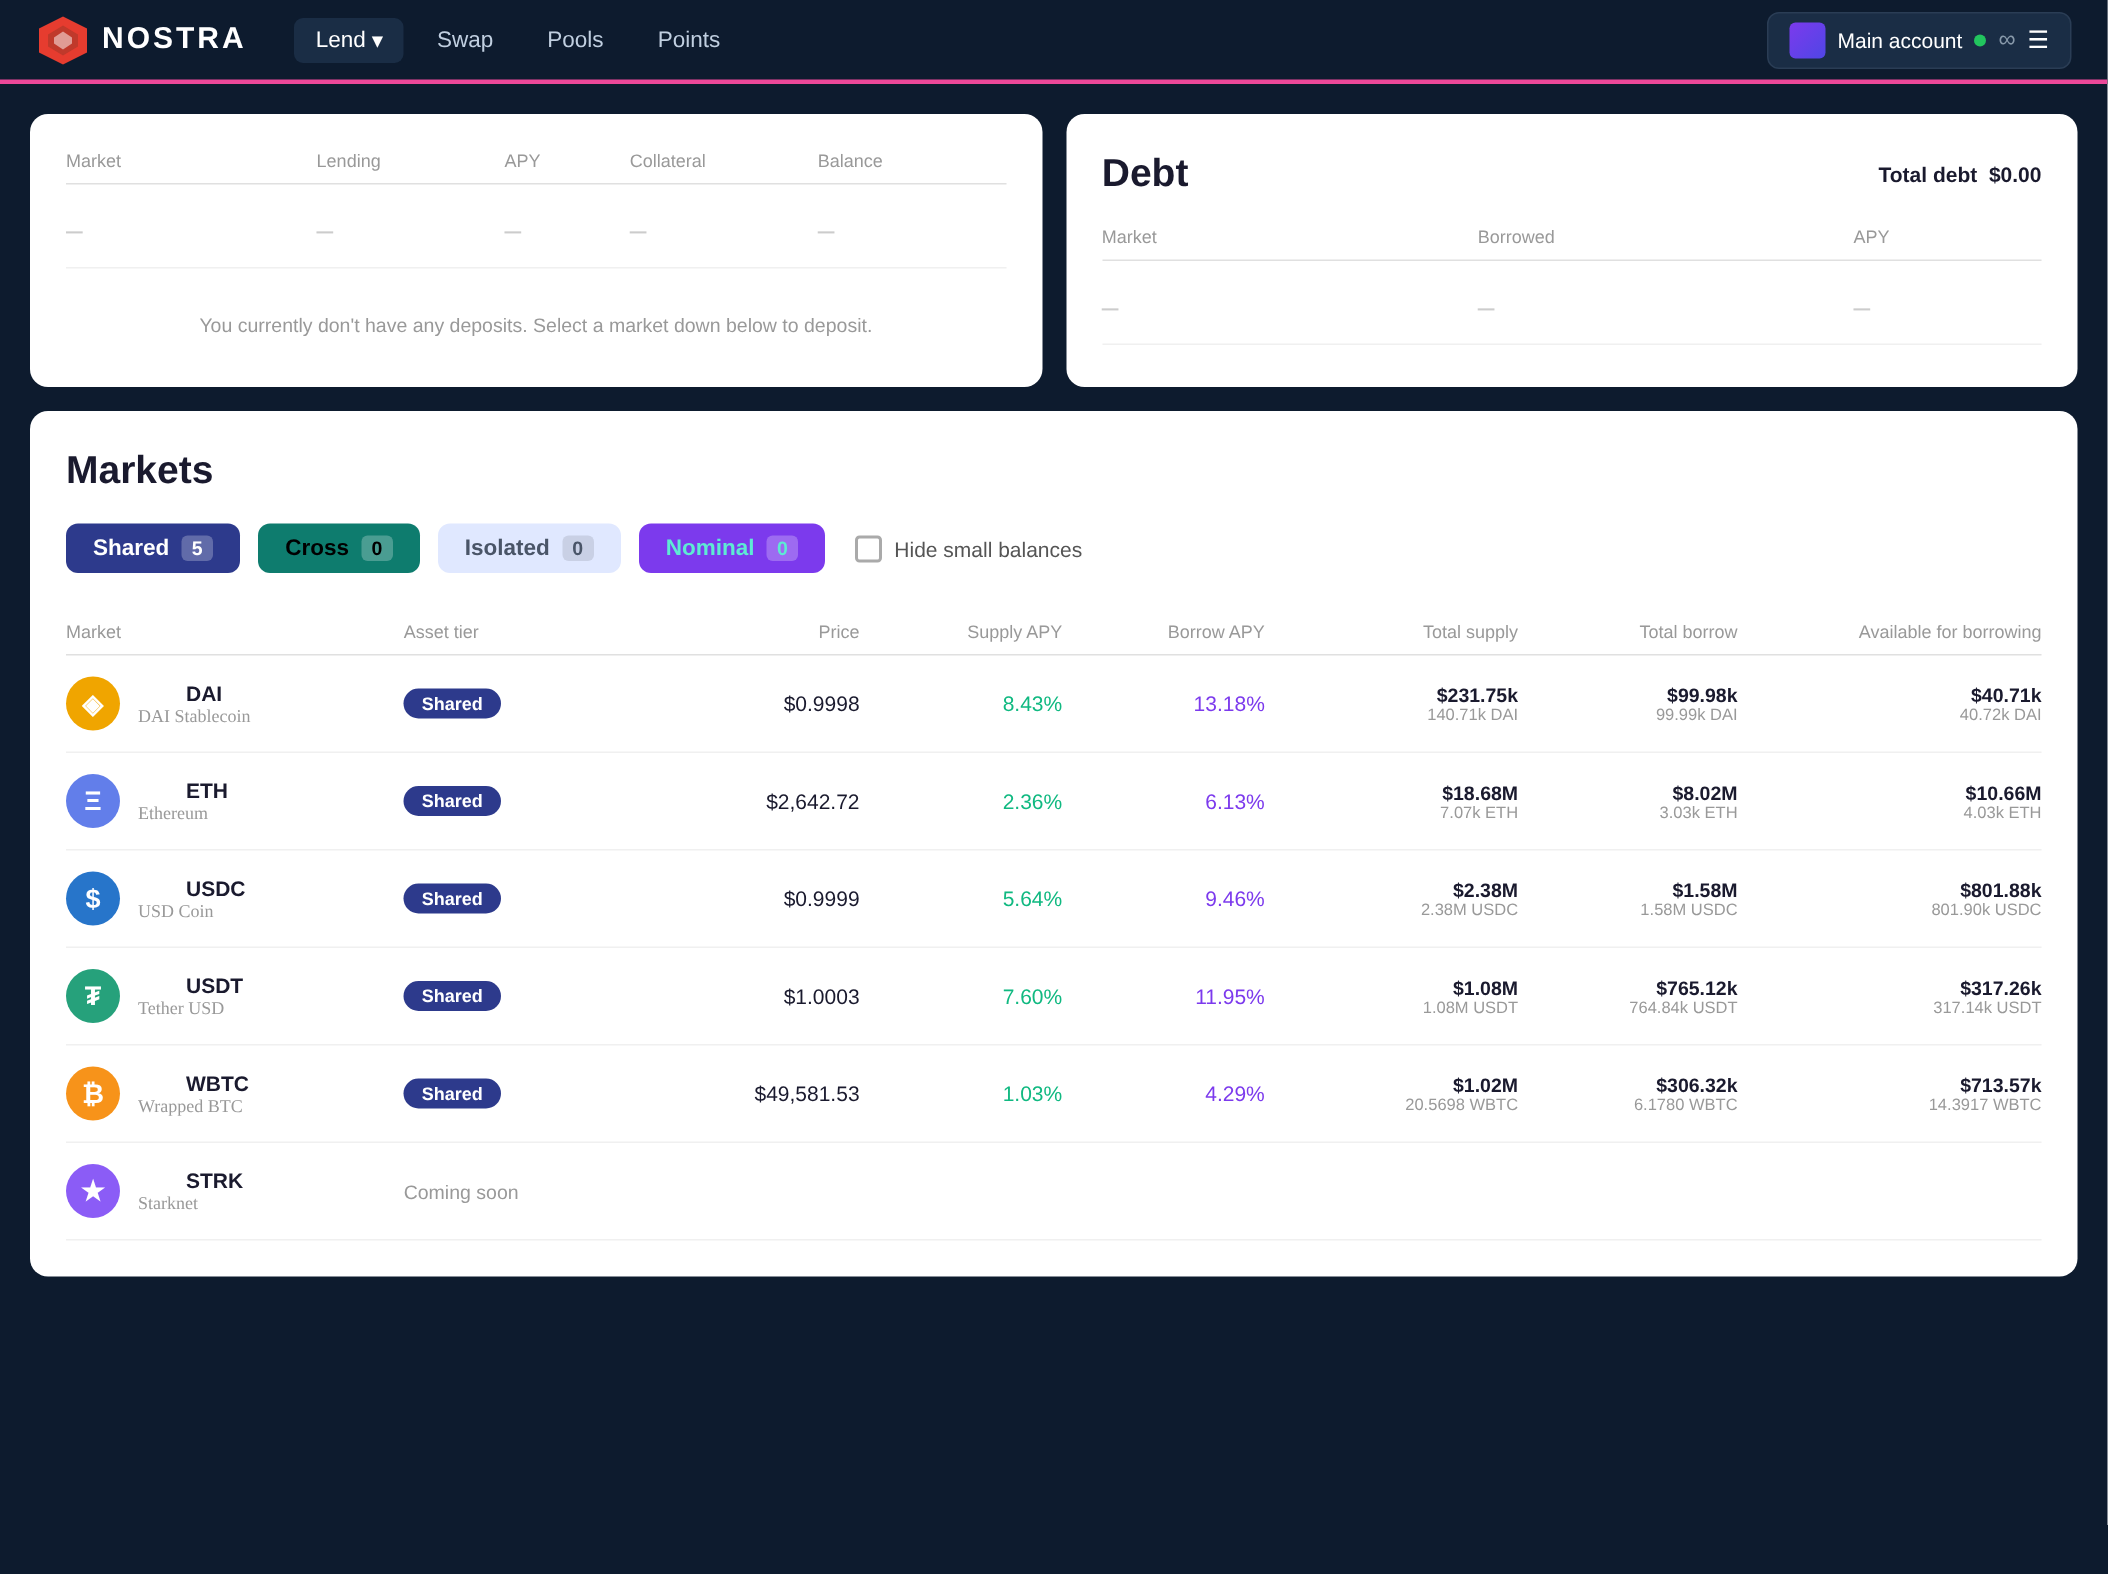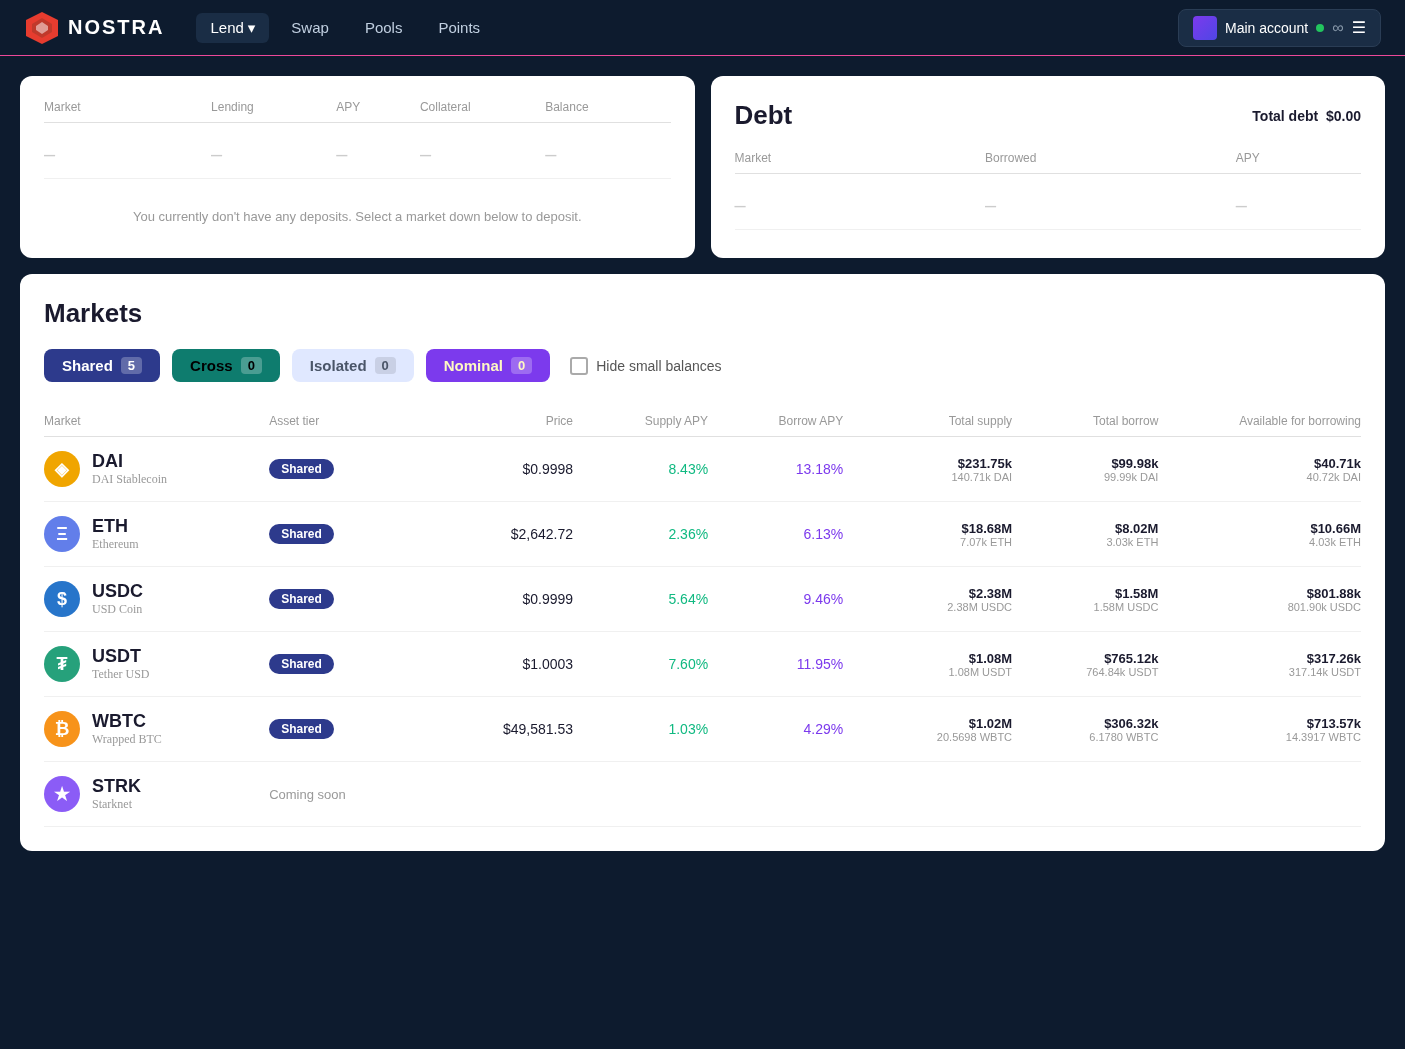--- a/index.html
+++ b/index.html
@@ -10,21 +10,21 @@
       min-height: 1049px;
       font-size: 14px;
     }
     
     .navbar {
       display: flex;
       align-items: center;
       background: #0d1b2e;
       padding: 0 24px;
       height: 56px;
-      border-bottom: 1px solid #ec4899;
+      border-bottom: 3px solid #ec4899;
     }
     .logo {
       display: flex;
       align-items: center;
       gap: 8px;
       margin-right: 32px;
     }
     .logo-icon {
       width: 36px;
       height: 36px;
@@ -210,21 +210,21 @@
     .filter-btn.isolated {
       background: #e0e8ff;
       color: #4a5568;
     }
     .filter-btn.isolated .badge {
       background: rgba(0,0,0,0.1);
       color: #4a5568;
     }
     .filter-btn.nominal {
       background: #7c3aed;
-      color: #fef9c3;
+      color: #5eead4;
     }
     .hide-small {
       display: flex;
       align-items: center;
       gap: 8px;
       margin-left: 8px;
       cursor: pointer;
       font-size: 14px;
       color: #555;
     }
@@ -268,22 +268,23 @@
       flex-shrink: 0;
     }
     .asset-icon.dai { background: #f0a500; color: #fff; }
     .asset-icon.eth { background: #627eea; color: #fff; }
     .asset-icon.usdc { background: #2775ca; color: #fff; }
     .asset-icon.usdt { background: #26a17b; color: #fff; }
     .asset-icon.wbtc { background: #f7931a; color: #fff; }
     .asset-icon.strk { background: #8b5cf6; color: #fff; }
     .asset-name {
       font-weight: 700;
-      font-size: 18px;
+      font-size: 14px;
       color: #1a1a2e;
+      margin-left: 32px;
     }
     .asset-subname {
       font-size: 12px;
       color: #999;
       font-family: Liberation Serif, serif;
     }
     .tier-badge {
       background: #2d3a8c;
       color: #fff;
       border-radius: 12px;

